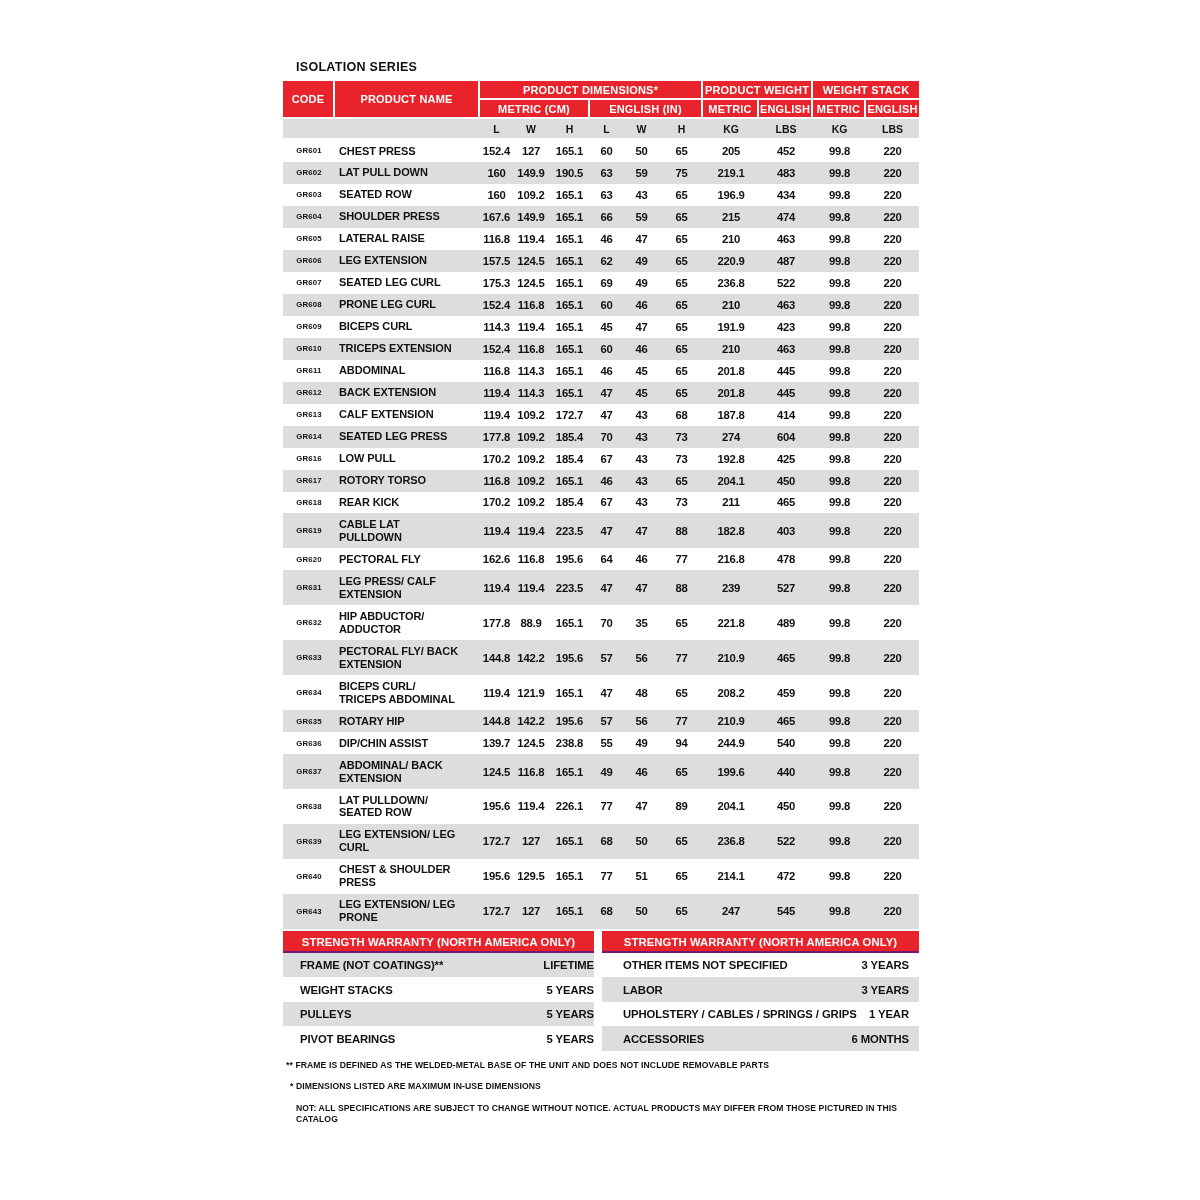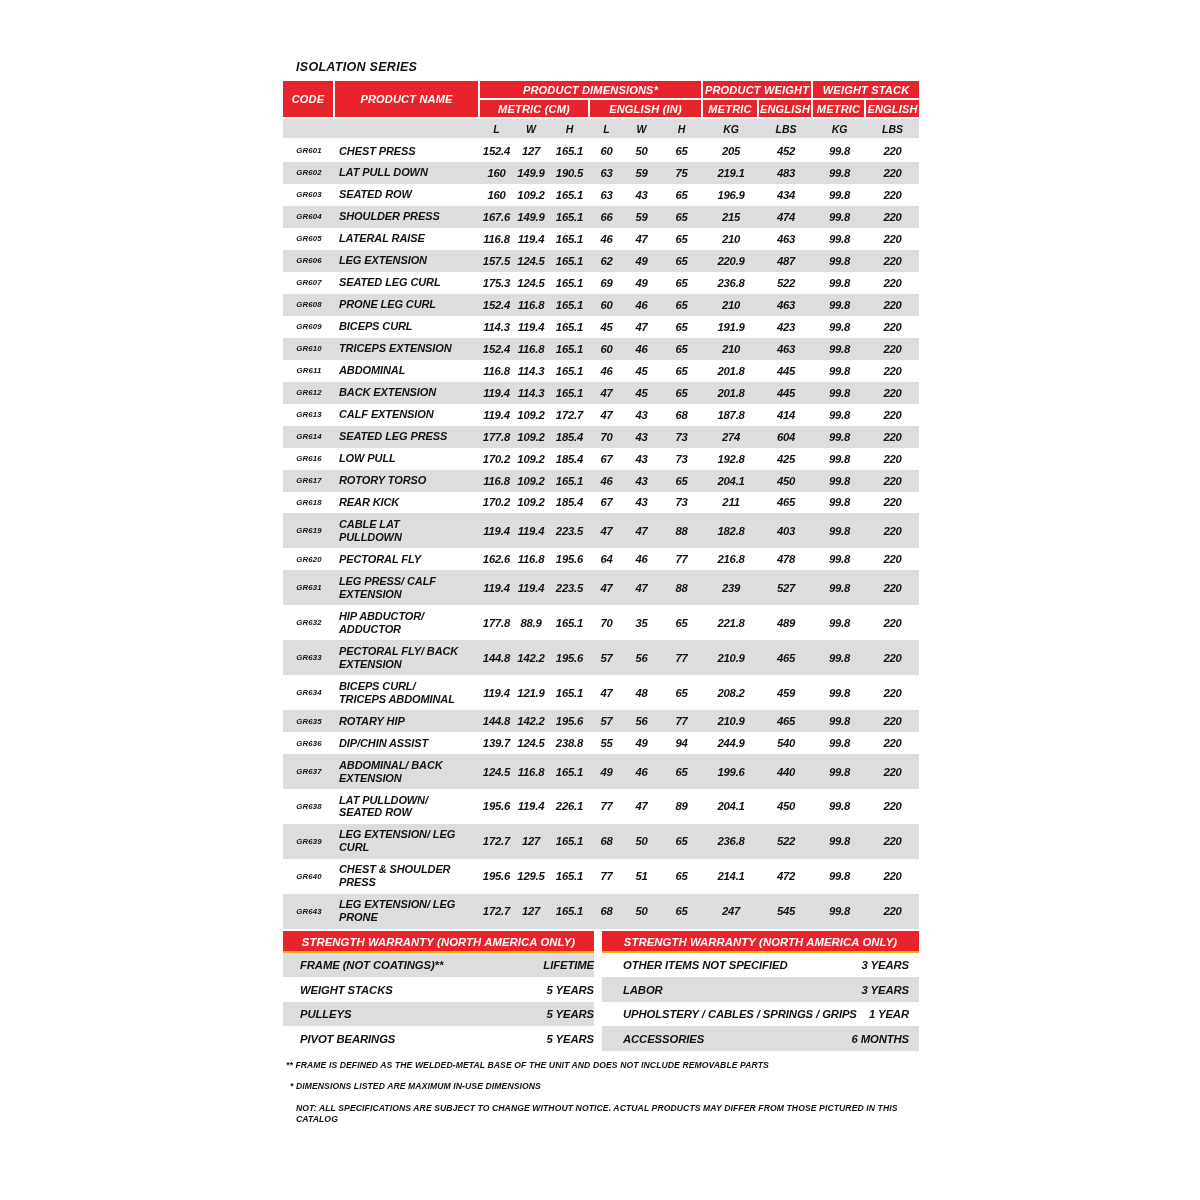--- a/index.html
+++ b/index.html
@@ -3,21 +3,21 @@
 <meta charset="utf-8">
 <style>
   * { box-sizing: border-box; margin: 0; padding: 0; }
   html, body { background: #ffffff; }
   body {
     width: 1200px; height: 1200px;
     font-family: "Liberation Sans", sans-serif;
     color: #1a1a1a;
     position: relative;
   }
-  .page { position: relative; width: 1182px; height: 1200px; background: #fff; font-style: italic; }
+  .page { position: relative; width: 1182px; height: 1200px; background: #fff; }
   .sheet { position: absolute; left: 283px; top: 60px; width: 636px; }
 
   .series-title {
     font-size: 12.5px; font-weight: bold; letter-spacing: .3px;
     color: #111; margin-left: 13px; margin-bottom: 7px;
   }
 
   table.spec { width: 636px; border-collapse: separate; border-spacing: 0; table-layout: fixed; }
   table.spec th, table.spec td { vertical-align: middle; }
 
@@ -46,21 +46,21 @@
   .spec tbody td.num  { font-size: 11.3px; text-align: center; letter-spacing: -0.2px; padding: 4.5px 0; }
 
   
   .warranty { display: flex; gap: 8px; margin-top: 2px; }
   .wtable { }
   .wtable.left  { width: 311px; }
   .wtable.right { width: 317px; }
   .whead {
     background: var(--red, #E8232B); color: #fff; font-weight: bold;
     font-size: 11.3px; text-align: center; height: 22px; line-height: 22px;
-    letter-spacing: .1px; border-bottom: 2px solid #eab308;
+    letter-spacing: .1px; border-bottom: 2px solid #701a75;
   }
   .wrow {
     display: flex; justify-content: space-between; align-items: center;
     height: 24.5px; font-weight: bold; font-size: 11.3px; color: #111;
   }
   .wrow.shaded { background: var(--stripe, #DCDDDE); }
   .wtable.left  .wrow { padding: 0 0 0 17px; gap: 24px; }
   .wtable.right .wrow { padding: 0 10px 0 21px; }
   .wrow .wlabel { letter-spacing: -0.1px; white-space: nowrap; }
   .wrow .wvalue { letter-spacing: -0.1px; white-space: nowrap; }

